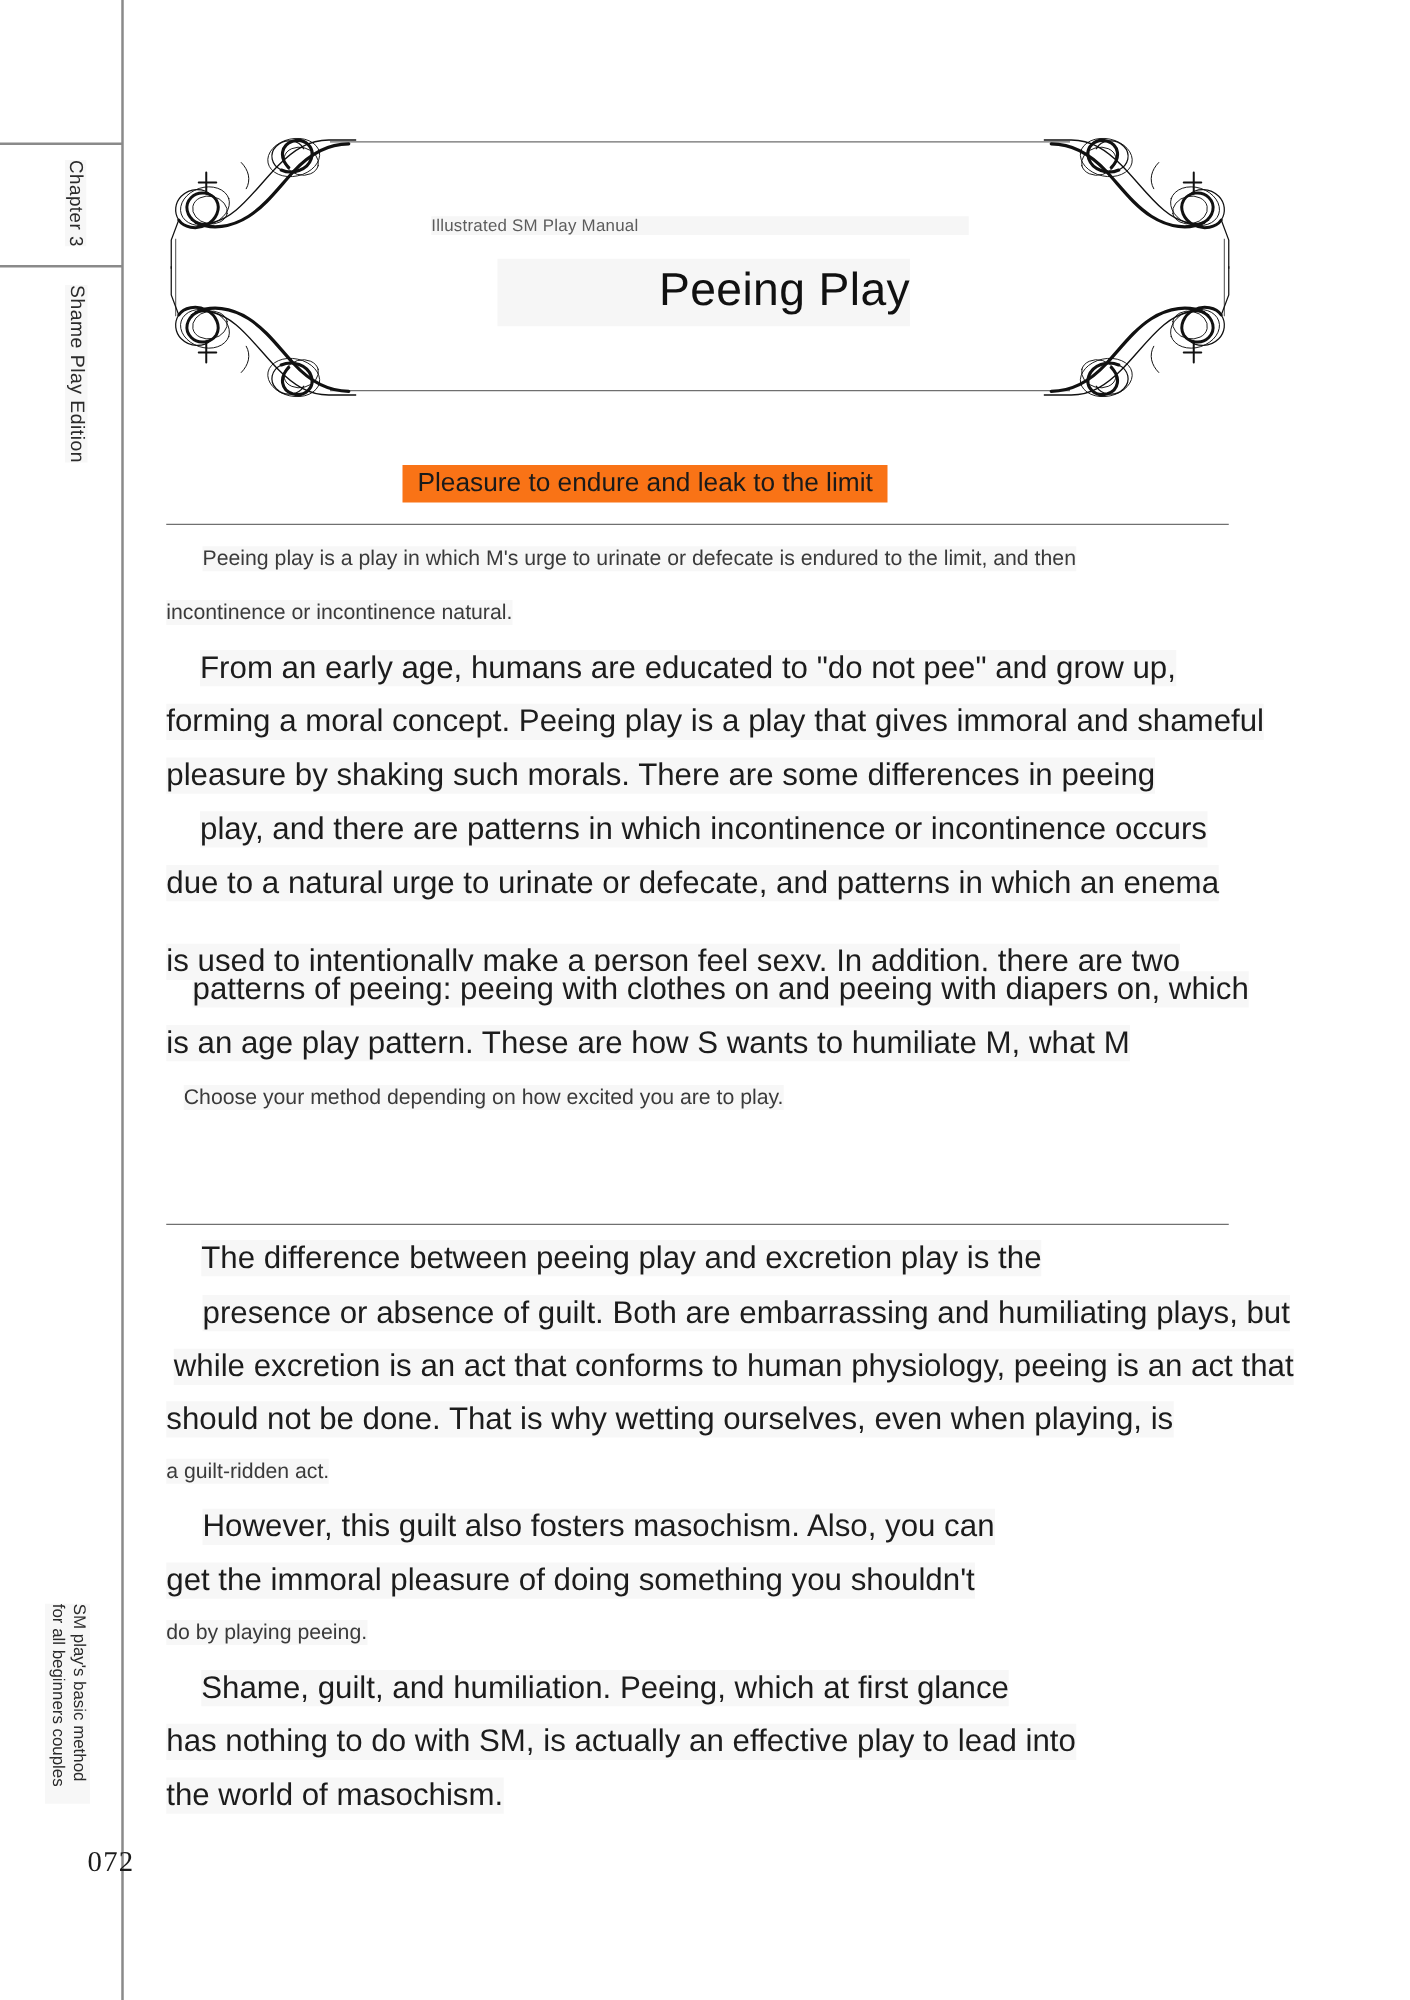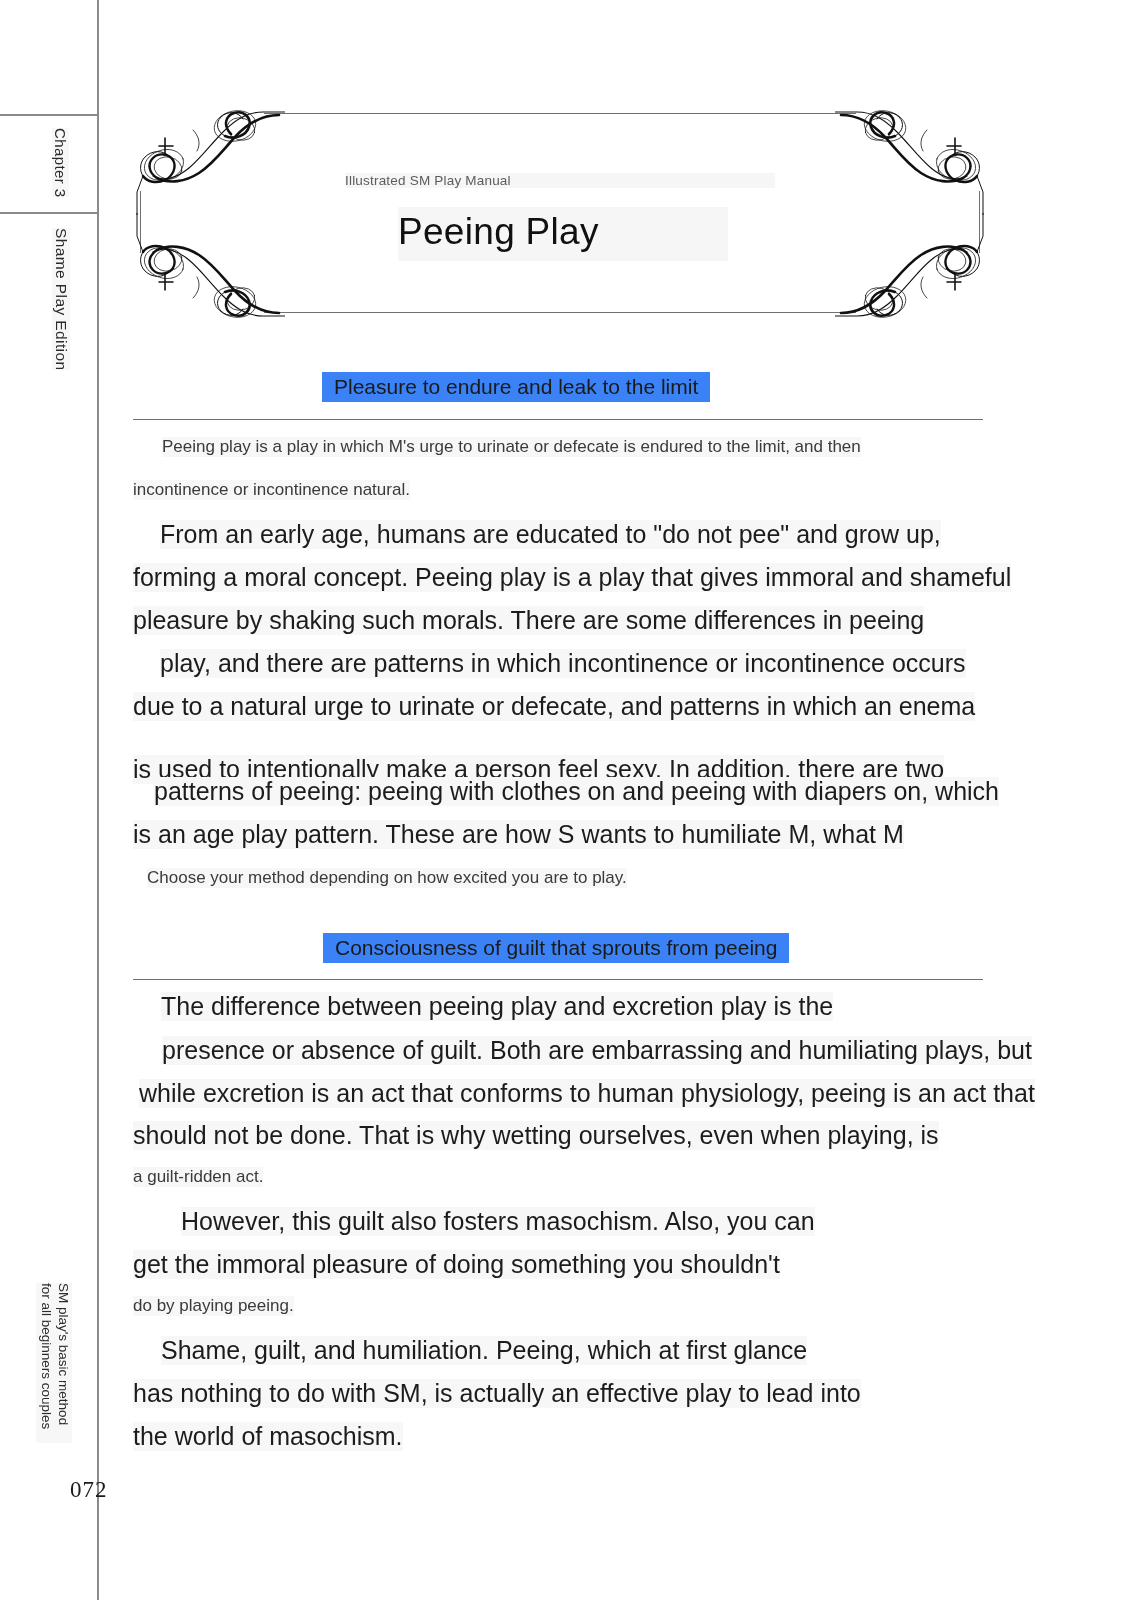--- a/index.html
+++ b/index.html
@@ -130,36 +130,36 @@
     font-size: 13.5px;
     color: #5c5c5c;
     background: #f6f6f6;
     letter-spacing: 0.2px;
   }
   .book-title {
     position: absolute;
     left: 258px;
     top: 94px;
     width: 330px;
-    text-align: left;
+    text-align: right;
     font-size: 37px;
     font-weight: 400;
     color: #111111;
     background: #f6f6f6;
     padding: 4px 0 8px 0;
     letter-spacing: 0.3px;
   }
 
   
   .section-head {
     position: absolute;
     text-align: center;
     font-size: 21px;
     color: #1a1a1a;
-    background: #3b82f6;
+    background: #f97316;
     padding: 3px 12px;
     white-space: nowrap;
   }
   .head-1 { left: 322px; top: 372px; }
   .head-2 { left: 323px; top: 933px; }
 
   .hr {
     position: absolute;
     left: 133px;
     width: 850px;
@@ -297,29 +297,28 @@
       <div class="line lg" style="left: 133px; top: 563px;">forming a moral concept. Peeing play is a play that gives immoral and shameful</div>
       <div class="line lg" style="left: 133px; top: 606px;">pleasure by shaking such morals. There are some differences in peeing</div>
       <div class="line lg" style="left: 160px; top: 649px;">play, and there are patterns in which incontinence or incontinence occurs</div>
       <div class="line lg" style="left: 133px; top: 692px;">due to a natural urge to urinate or defecate, and patterns in which an enema</div>
       <div class="line lg" style="left: 133px; top: 735px; margin-top: 20px;">is used to intentionally make a person feel sexy. In addition, there are two</div>
       <div class="line lg" style="left: 133px; top: 777px; margin-left: 21px;">patterns of peeing: peeing with clothes on and peeing with diapers on, which</div>
       <div class="line lg" style="left: 133px; top: 820px;">is an age play pattern. These are how S wants to humiliate M, what M</div>
       <div class="line sm" style="left: 147px; top: 868px;">Choose your method depending on how excited you are to play.</div>
     </div>
 
-  <div class="section-head head-2">Consciousness of guilt that sprouts from peeing</div>
   <div class="hr hr-2"></div>
   <div id="sec2-lines">
       <div class="line lg" style="left: 161px; top: 992px;">The difference between peeing play and excretion play is the</div>
       <div class="line lg" style="left: 162px; top: 1036px;">presence or absence of guilt. Both are embarrassing and humiliating plays, but</div>
       <div class="line lg" style="left: 139px; top: 1079px;">while excretion is an act that conforms to human physiology, peeing is an act that</div>
       <div class="line lg" style="left: 133px; top: 1121px;">should not be done. That is why wetting ourselves, even when playing, is</div>
       <div class="line sm" style="left: 133px; top: 1167px;">a guilt-ridden act.</div>
-      <div class="line lg" style="left: 162px; top: 1207px; margin-left: 19px;">However, this guilt also fosters masochism. Also, you can</div>
+      <div class="line lg" style="left: 162px; top: 1207px;">However, this guilt also fosters masochism. Also, you can</div>
       <div class="line lg" style="left: 133px; top: 1250px;">get the immoral pleasure of doing something you shouldn't</div>
       <div class="line sm" style="left: 133px; top: 1296px;">do by playing peeing.</div>
       <div class="line lg" style="left: 161px; top: 1336px;">Shame, guilt, and humiliation. Peeing, which at first glance</div>
       <div class="line lg" style="left: 133px; top: 1379px;">has nothing to do with SM, is actually an effective play to lead into</div>
       <div class="line lg" style="left: 133px; top: 1422px;">the world of masochism.</div>
     </div>
 
 </div>
 
 </body></html>

